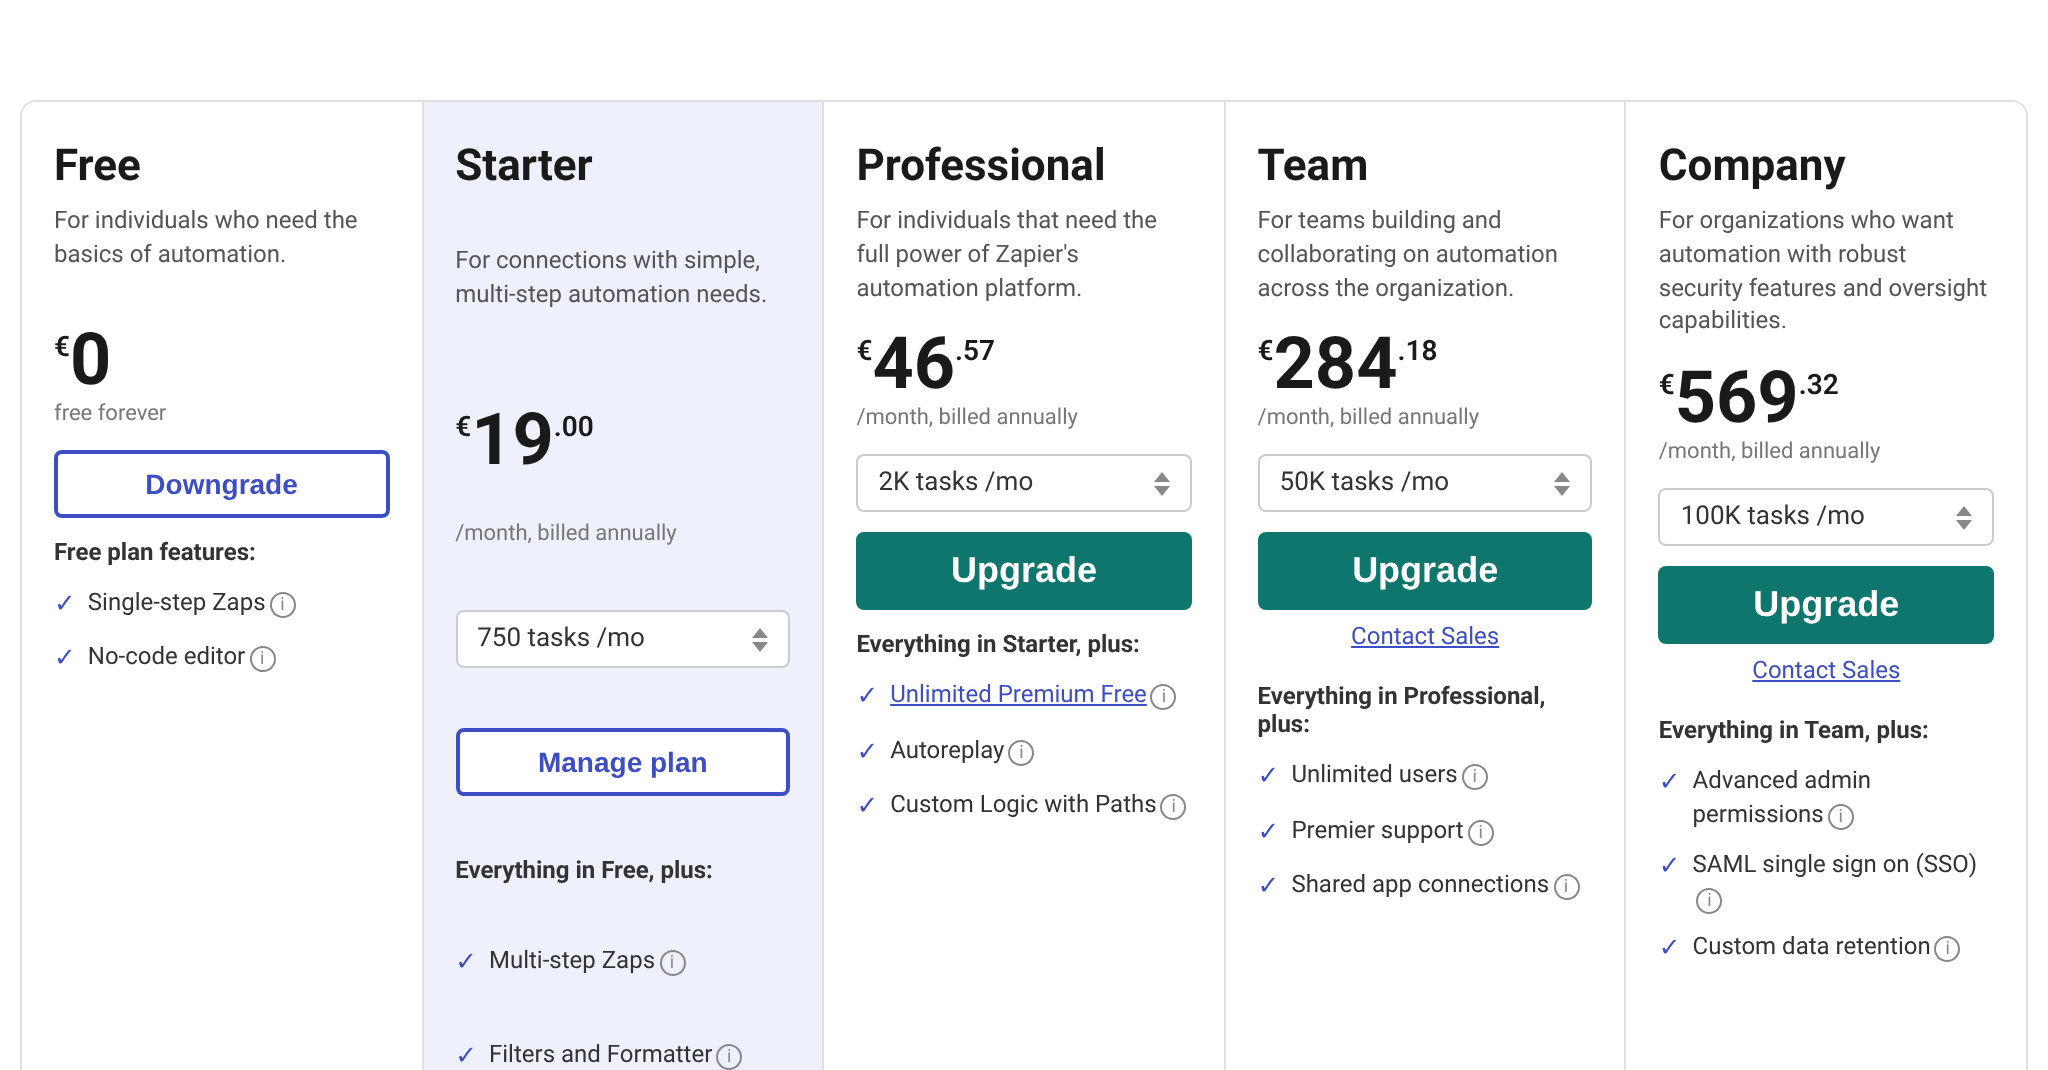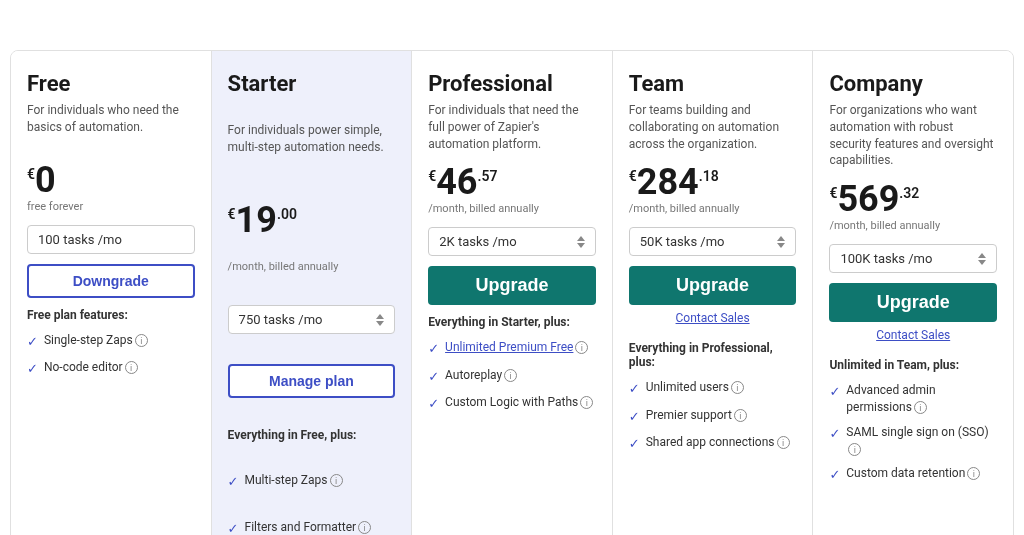--- a/index.html
+++ b/index.html
@@ -211,35 +211,34 @@
 
 <div class="pricing-container">
 <div class="plan-card">
       <div class="plan-name">Free</div>
       <div class="plan-desc">For individuals who need the basics of automation.</div>
       <div class="price-row">
         <span class="price-currency">€</span>
         <span class="price-main">0</span>
       </div>
       <div class="price-billing">free forever</div>
-      <div class="tasks-static">100 tasks /mo</div>
       <button class="btn-downgrade">Downgrade</button>
       <div class="features-header">Free plan features:</div>
       <div class="feature-item">
         <span class="check-icon">✓</span>
         <span>Single-step Zaps<span class="info-icon">i</span></span>
       </div>
       <div class="feature-item">
         <span class="check-icon">✓</span>
         <span>No-code editor<span class="info-icon">i</span></span>
       </div>
     </div>
     <div class="plan-card highlighted">
       <div class="plan-name">Starter</div>
-      <div class="plan-desc">For individuals power simple, multi-step automation needs.</div>
+      <div class="plan-desc">For connections with simple, multi-step automation needs.</div>
       <div class="price-row">
         <span class="price-currency">€</span>
         <span class="price-main">19</span>
         <span class="price-decimal">.00</span>
       </div>
       <div class="price-billing">/month, billed annually</div>
       <div class="tasks-selector">
         <span>750 tasks /mo</span>
         <div class="spinner">
           <span class="arrow-up"></span>
@@ -335,21 +334,21 @@
       <div class="price-billing">/month, billed annually</div>
       <div class="tasks-selector">
         <span>100K tasks /mo</span>
         <div class="spinner">
           <span class="arrow-up"></span>
           <span class="arrow-down"></span>
         </div>
       </div>
       <button class="btn-upgrade">Upgrade</button>
       <a class="contact-sales">Contact Sales</a>
-      <div class="features-header">Unlimited in Team, plus:</div>
+      <div class="features-header">Everything in Team, plus:</div>
       <div class="feature-item">
         <span class="check-icon">✓</span>
         <span>Advanced admin permissions<span class="info-icon">i</span></span>
       </div>
       <div class="feature-item">
         <span class="check-icon">✓</span>
         <span>SAML single sign on (SSO)<span class="info-icon">i</span></span>
       </div>
       <div class="feature-item">
         <span class="check-icon">✓</span>

